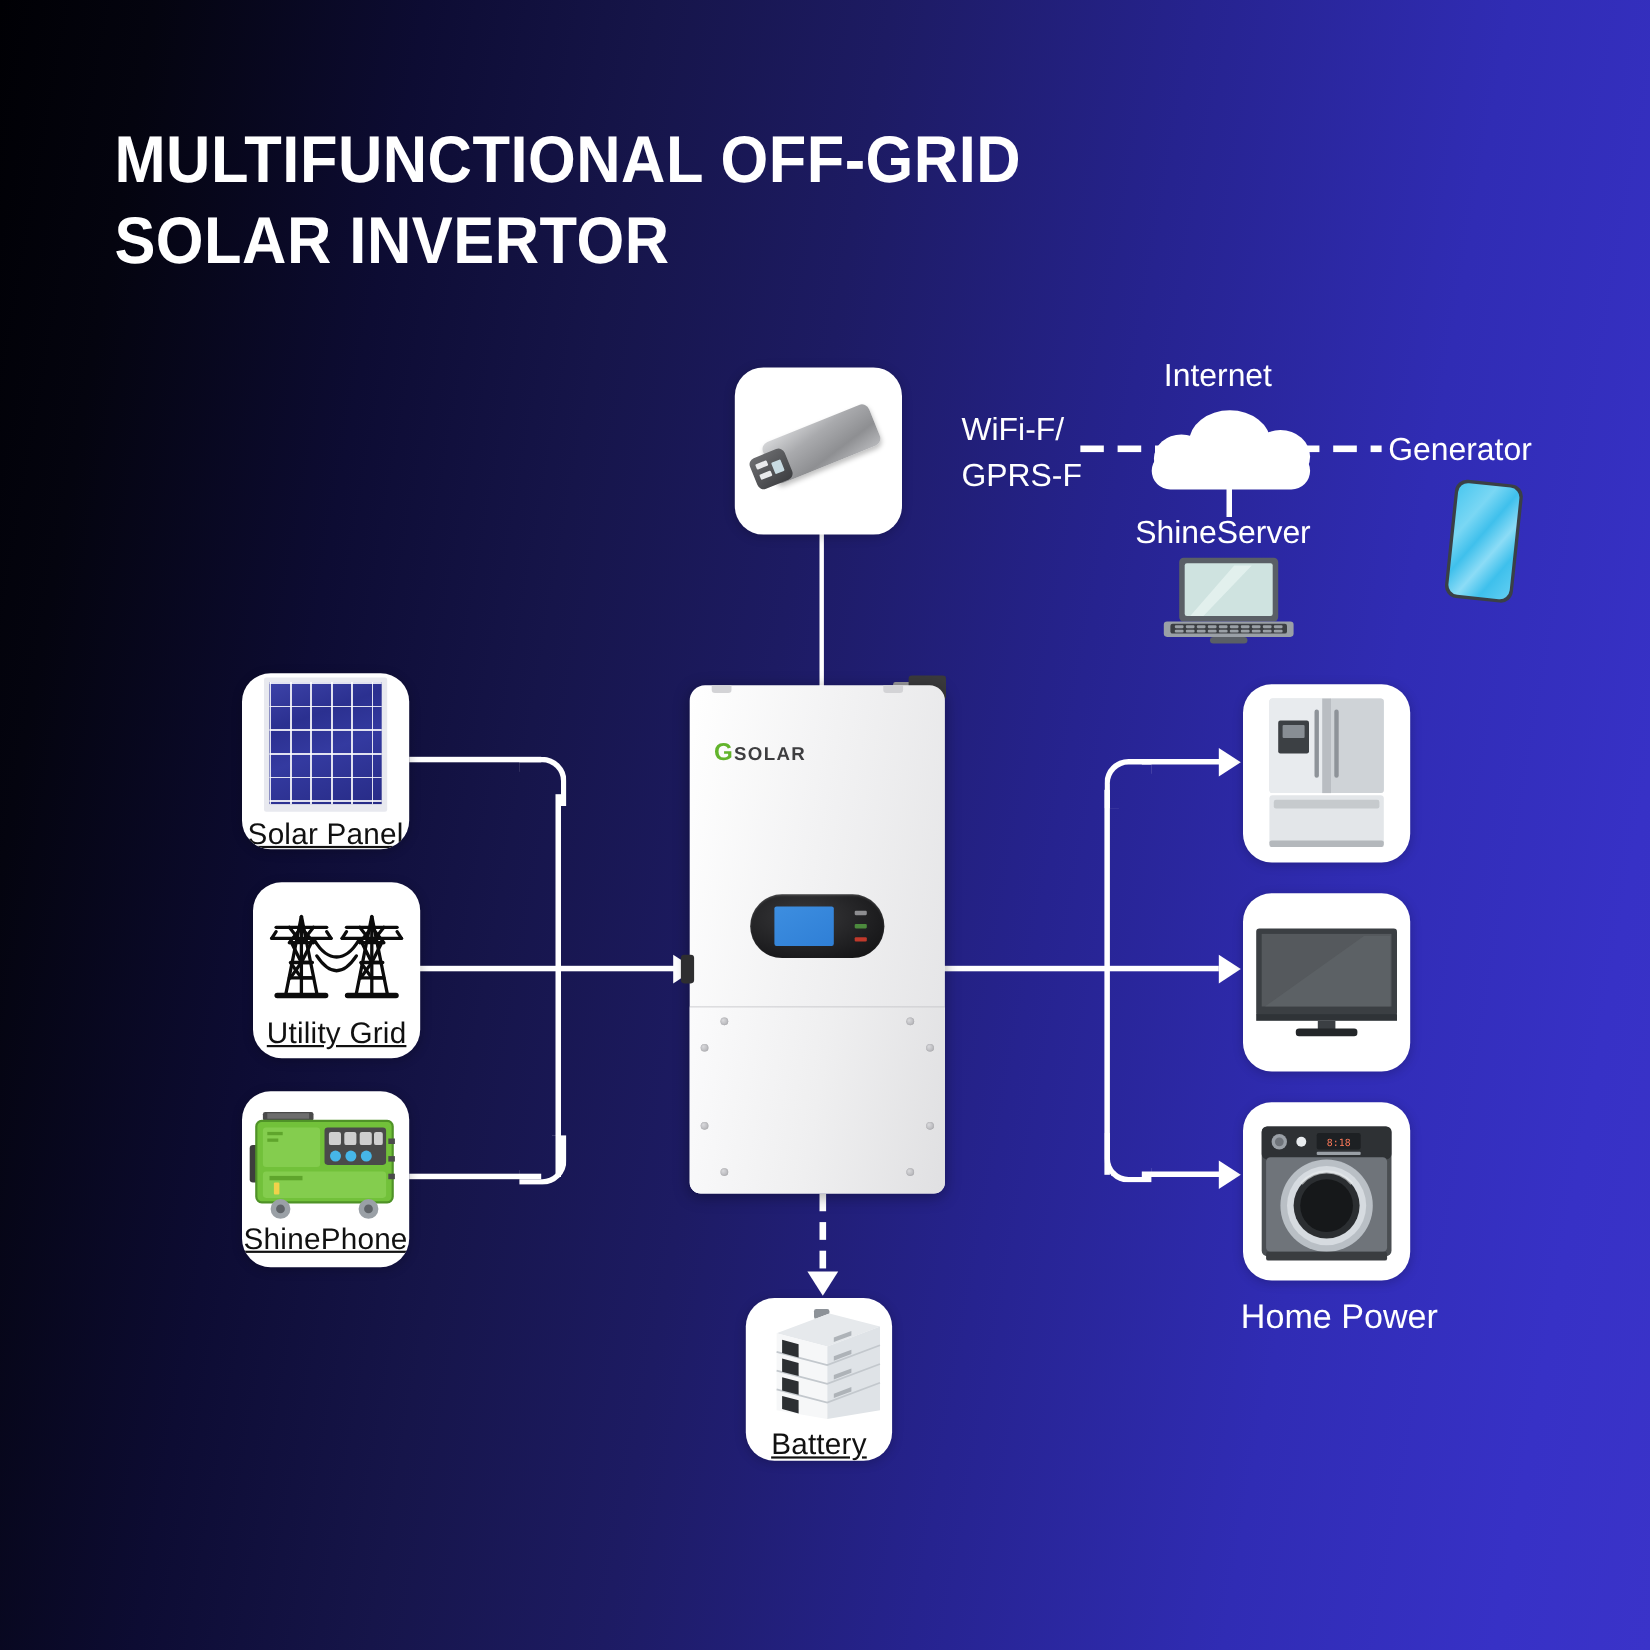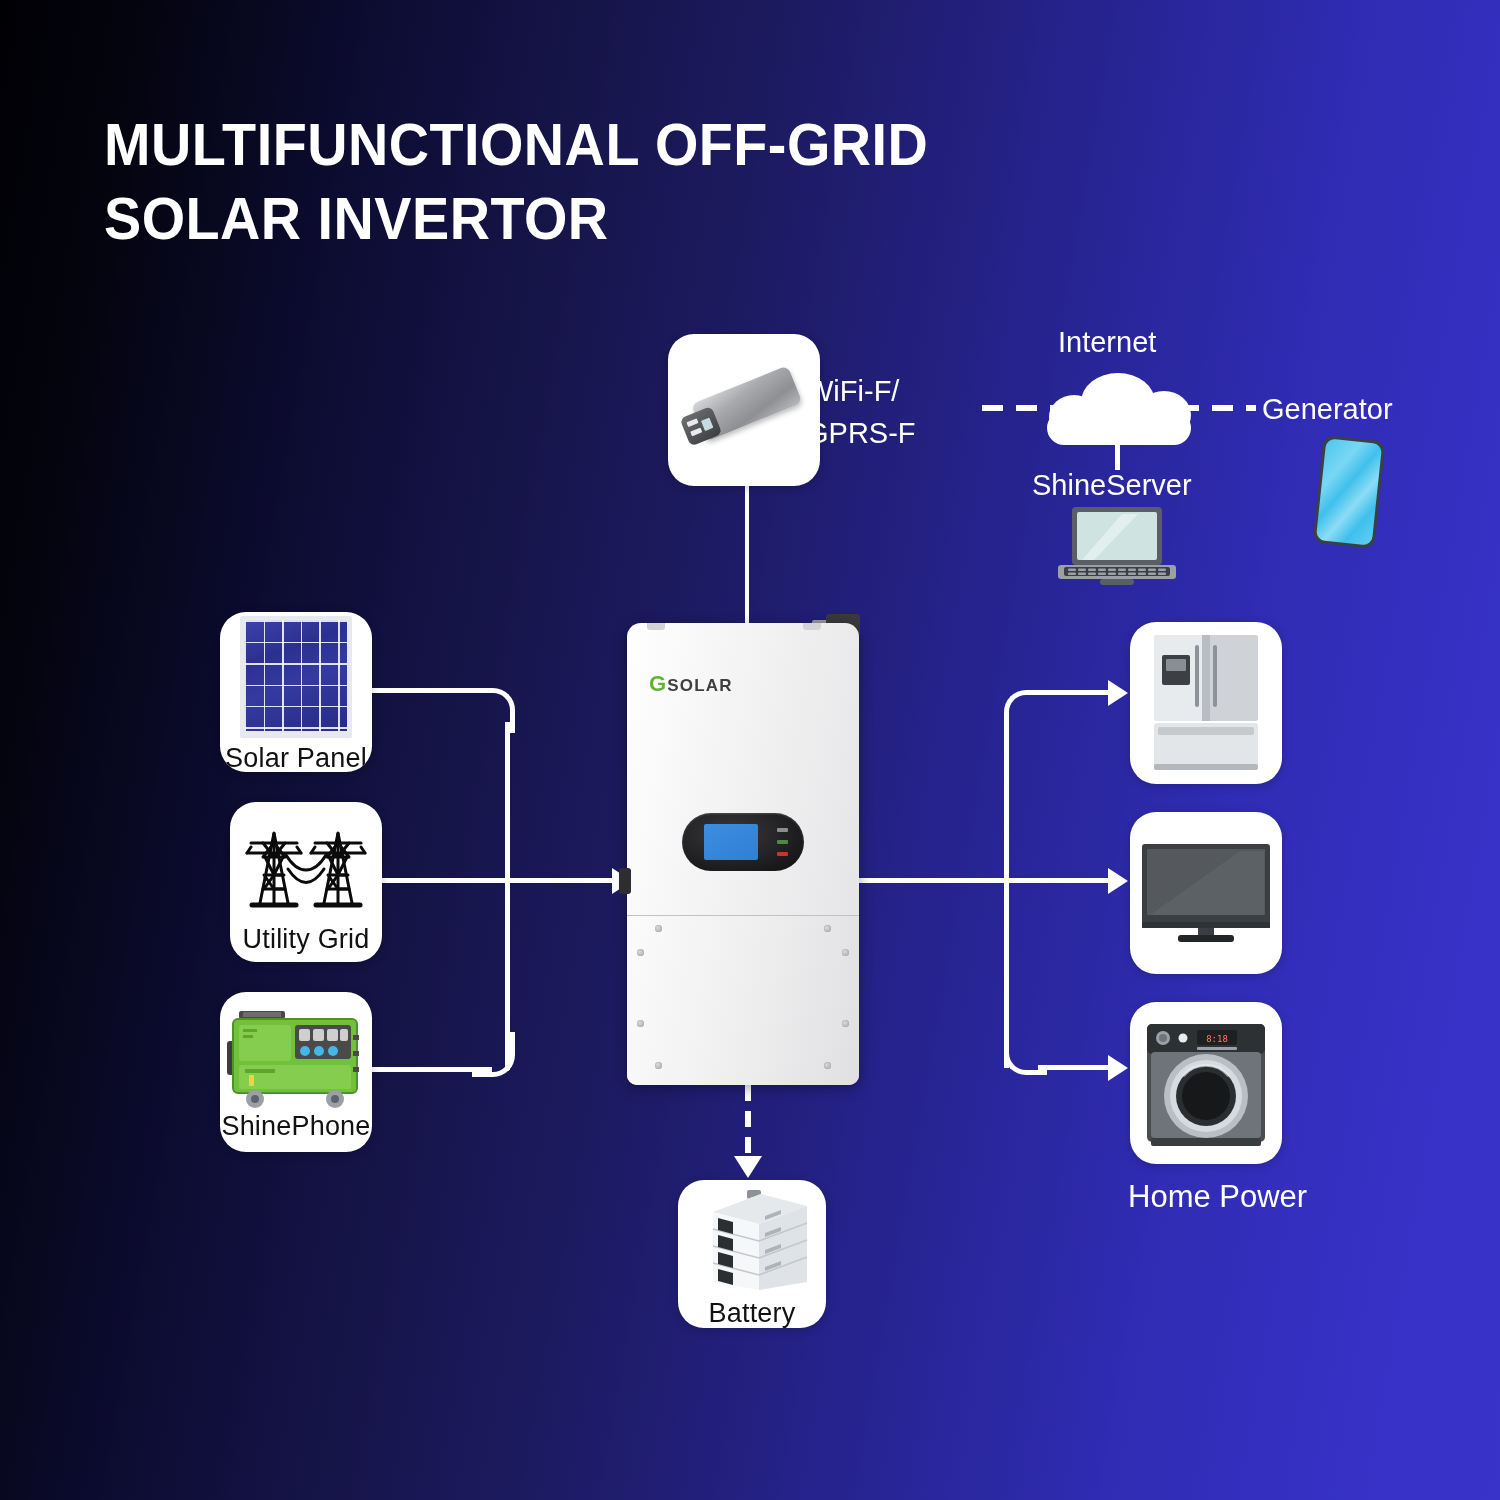--- a/index.html
+++ b/index.html
@@ -22,21 +22,21 @@
   }
   
   .card{
     position:absolute;background:#ffffff;border-radius:26px;
     box-shadow:0 2px 10px rgba(0,0,0,.20);
     display:flex;flex-direction:column;align-items:center;justify-content:center;
     overflow:hidden;
   }
   .card-label{
     color:#111;font-size:27px;line-height:1;letter-spacing:.2px;
-    text-align:center;white-space:nowrap;
+    text-align:center;white-space:nowrap;text-decoration:underline;
   }
   .outside-label{
     position:absolute;color:#ffffff;font-size:29px;white-space:nowrap;line-height:1.2;
   }
   
   .ln{position:absolute;background:#ffffff;}
   .hline{height:5px;}
   .vline{width:5px;}
   .corner{
     position:absolute;border:5px solid #ffffff;background:transparent;
@@ -276,21 +276,21 @@
   <div class="card" style="left:668px;top:334px;width:152px;height:152px;">
     <div class="dongle">
       <div class="dongle-body"></div>
       <div class="dongle-head">
         <div class="dongle-pin" style="left:5px;top:6px;width:11px;height:5px;"></div>
         <div class="dongle-pin" style="left:5px;top:16px;width:11px;height:5px;"></div>
         <div class="dongle-pin" style="left:19px;top:10px;width:9px;height:11px;background:#c8dbe2;"></div>
       </div>
     </div>
   </div>
-  <div class="outside-label" style="left:806px;top:370px;white-space:pre-line;line-height:1.45;">WiFi-F/
+  <div class="outside-label" style="left:874px;top:370px;white-space:pre-line;line-height:1.45;">WiFi-F/
 GPRS-F</div>
 
   <div class="outside-label" style="left:1058px;top:325px;">Internet</div>
   <div id="cloud">
     <div class="cl" style="left:38px;top:0px;width:74px;height:58px;"></div>
     <div class="cl" style="left:6px;top:22px;width:50px;height:44px;"></div>
     <div class="cl" style="left:94px;top:18px;width:54px;height:48px;"></div>
     <div id="cloud-base"></div>
   </div>
 
@@ -375,21 +375,21 @@
       <circle cx="63" cy="80" r="36" fill="#d6dbe0"></circle>
       <circle cx="63" cy="80" r="30" fill="#2b2e31"></circle>
       <circle cx="63" cy="80" r="24" fill="#16181a"></circle>
       <path d="M40 60 A30 30 0 0 1 86 60" stroke="#e9ecef" stroke-width="3" fill="none" opacity=".6"></path>
       <rect x="8" y="122" width="110" height="8" rx="2" fill="#3a3d40"></rect>
     </svg>
   </div>
 
   <div class="outside-label" style="left:1128px;top:1178px;font-size:31px;">Home Power</div>
 
-  <div class="card" style="left:678px;top:1180px;width:148px;height:148px;">
+  <div class="card" style="left:678px;top:1180px;width:133px;height:148px;">
     <svg width="126" height="112" viewBox="0 0 126 112" style="margin-top:4px;">
       <rect x="58" y="4" width="14" height="9" rx="2" fill="#8d9298"></rect>
       <path d="M24 26 L72 8 L118 20 L118 96 L24 96 Z" fill="#ffffff"></path>
       <path d="M24 26 L72 8 L118 20 L70 38 Z" fill="#e6e9ec"></path>
       <path d="M70 38 L118 20 L118 96 L70 104 Z" fill="#dfe3e7"></path>
       <path d="M24 26 L70 38 L70 104 L24 96 Z" fill="#f6f7f8"></path>
       <g stroke="#c3c8cd" stroke-width="1.6" fill="none">
         <path d="M24 43 L70 55 L118 37"></path>
         <path d="M24 60 L70 72 L118 54"></path>
         <path d="M24 77 L70 89 L118 71"></path>

